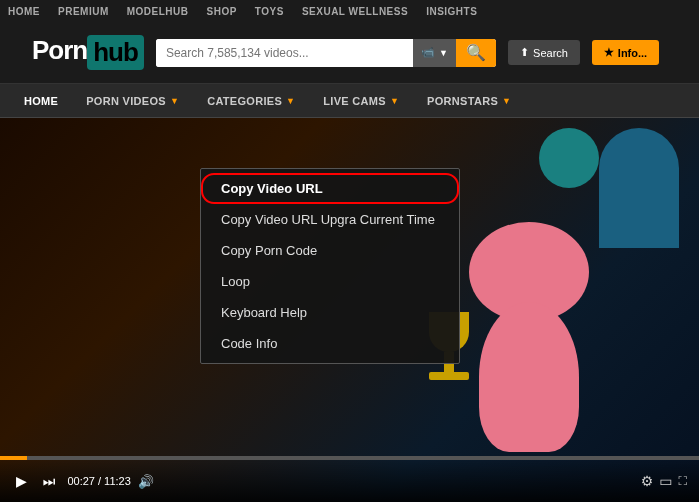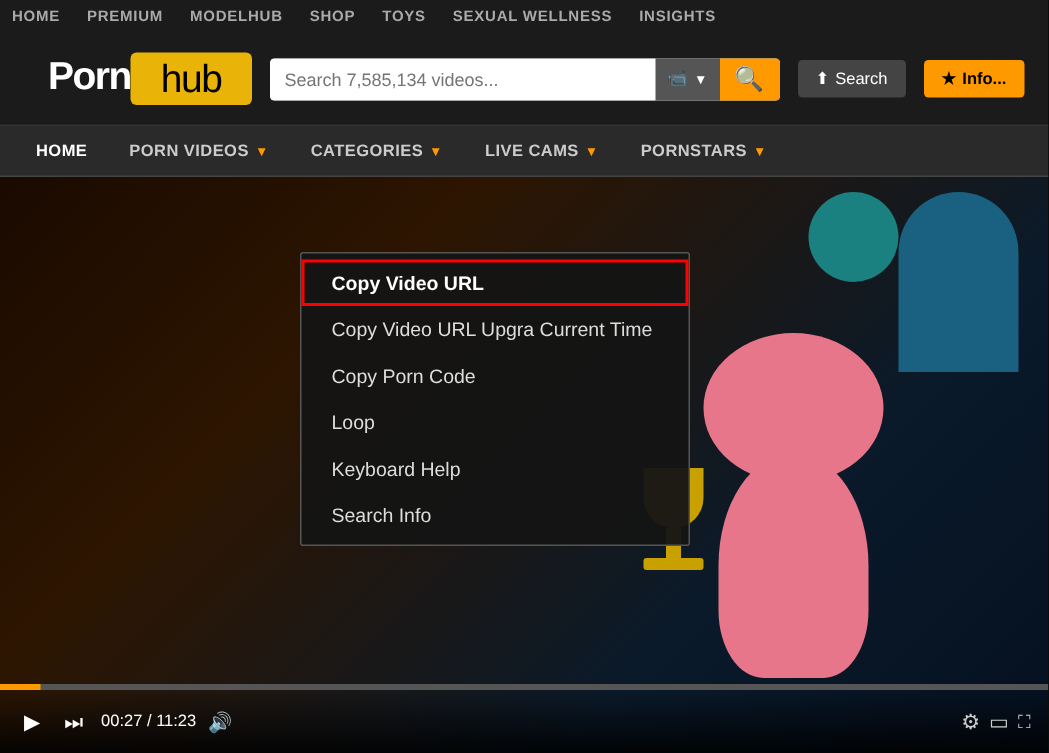--- a/index.html
+++ b/index.html
@@ -37,26 +37,26 @@
       display: flex;
       align-items: flex-start;
       gap: 0;
       font-size: 26px;
       font-weight: bold;
       color: #fff;
       letter-spacing: -1px;
       margin-left: 20px;
     }
     .logo-hub {
-      background: #eab308;
+      background: #0f766e;
       color: #000;
-      padding: 2px 20px;
+      padding: 2px 6px;
       border-radius: 4px;
       font-size: 26px;
-      font-weight: normal;
+      font-weight: bold;
     }
     .search-bar {
       display: flex;
       align-items: center;
       flex: 1;
       max-width: 340px;
       background: #fff;
       border-radius: 3px;
       height: 28px;
       overflow: hidden;
@@ -251,20 +251,21 @@
       padding: 4px 0;
       min-width: 260px;
       z-index: 100;
     }
     .context-menu-item {
       padding: 8px 20px;
       color: #ddd;
       font-size: 13px;
       cursor: pointer;
       display: block;
+      border-radius: 13px;
     }
     .context-menu-item.highlighted {
       border: 2px solid #f00;
       font-weight: bold;
       color: #fff;
       padding: 6px 18px;
     }
 
     
     .player-controls {
@@ -406,21 +407,21 @@
 
     <div style="position:absolute;top:10px;right:100px;width:60px;height:60px;background:#1a8080;border-radius:50%;"></div>
   </div>
 
   <div class="context-menu">
     <span class="context-menu-item highlighted">Copy Video URL</span>
     <span class="context-menu-item">Copy Video URL Upgra Current Time</span>
     <span class="context-menu-item">Copy Porn Code</span>
     <span class="context-menu-item">Loop</span>
     <span class="context-menu-item">Keyboard Help</span>
-    <span class="context-menu-item">Search Info</span>
+    <span class="context-menu-item">Code Info</span>
   </div>
 
   <div class="progress-container">
     <div class="progress-filled"></div>
   </div>
 
   <div class="player-controls">
     <button class="ctrl-btn">
       <span>▶</span>
     </button>

